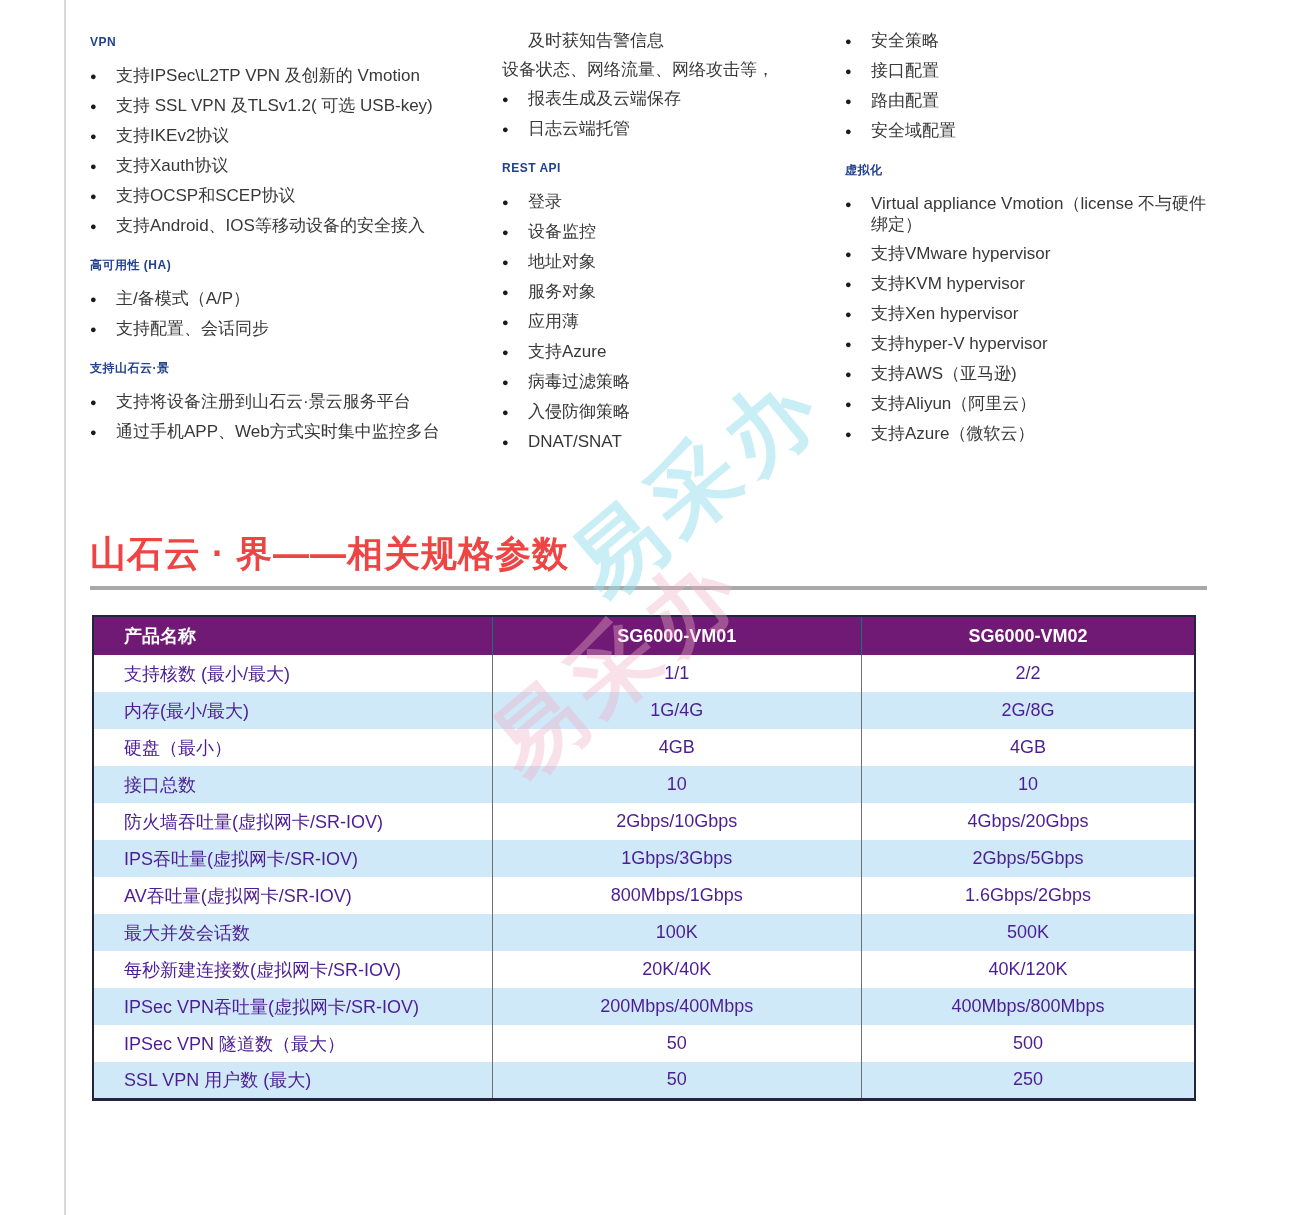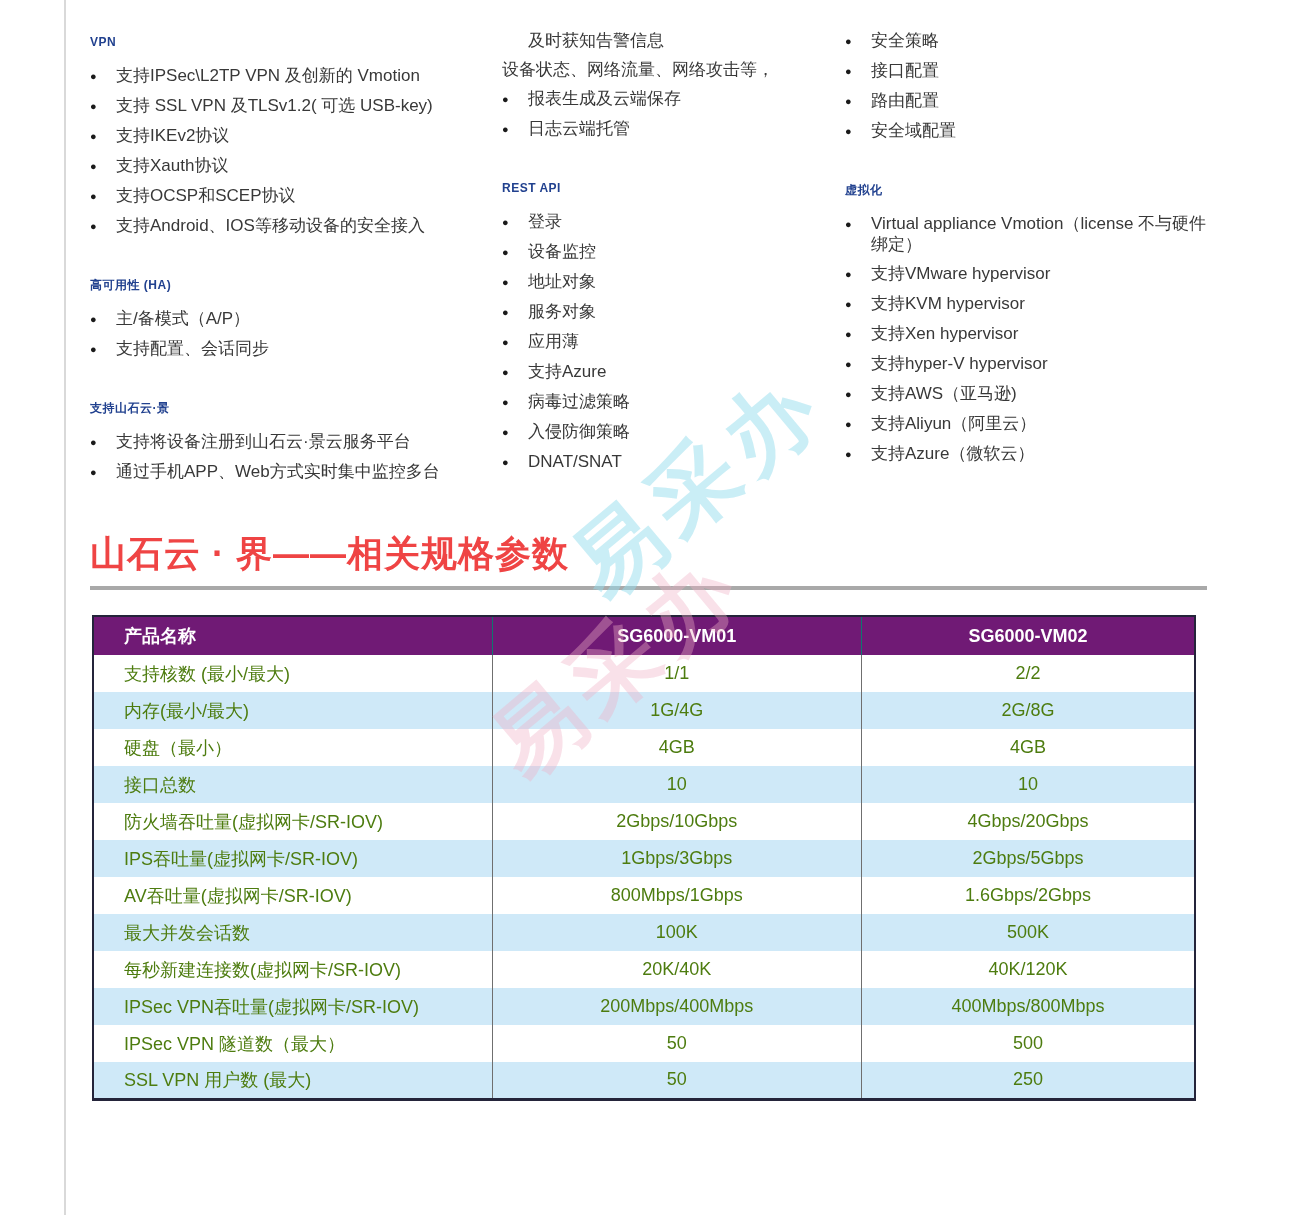--- a/index.html
+++ b/index.html
@@ -11,21 +11,21 @@
   }
   .page-edge-line {
     position:absolute; left:64px; top:0; width:2px; height:1215px;
     background:#d9d9d9;
   }
   
   .fcol { position:absolute; top:30px; }
   .fcol-1 { left:90px;  width:400px; }
   .fcol-2 { left:502px; width:330px; }
   .fcol-3 { left:845px; width:368px; }
-  .sec { margin-top:36px; }
+  .sec { margin-top:16px; }
   .sec:first-child { margin-top:0; }
   .sec-heading {
     font-size:12px; font-weight:bold; color:#21418f;
     line-height:24px; margin-bottom:11px; letter-spacing:0.5px;
   }
   .item {
     display:flex; align-items:flex-start;
     font-size:17px; line-height:21px; margin-bottom:8px; color:#383838;
   }
   .item .bullet {
@@ -51,21 +51,21 @@
     border:2px solid #24243a; border-bottom-width:3px;
     font-size:18px;
   }
   table.spec thead th {
     background:#701a75; color:#ffffff; font-weight:bold;
     height:39px; text-align:center; font-size:18px;
   }
   table.spec thead th:first-child { text-align:left; padding-left:30px; }
   table.spec thead th + th { border-left:1px solid #0f766e; }
   table.spec tbody td {
-    height:37px; text-align:center; color:#4d7c0f; background:#ffffff;
+    height:37px; text-align:center; color:#4c1d95; background:#ffffff;
   }
   table.spec tbody td:first-child { text-align:left; padding-left:30px; }
   table.spec tbody td + td { border-left:1px solid #6f6f6f; }
   table.spec tbody tr.alt td { background:#cfe9f8; }
   
   .wm {
     position:absolute; z-index:5; pointer-events:none;
     font-weight:bold; letter-spacing:10px; white-space:nowrap;
   }
   .wm-cyan {

